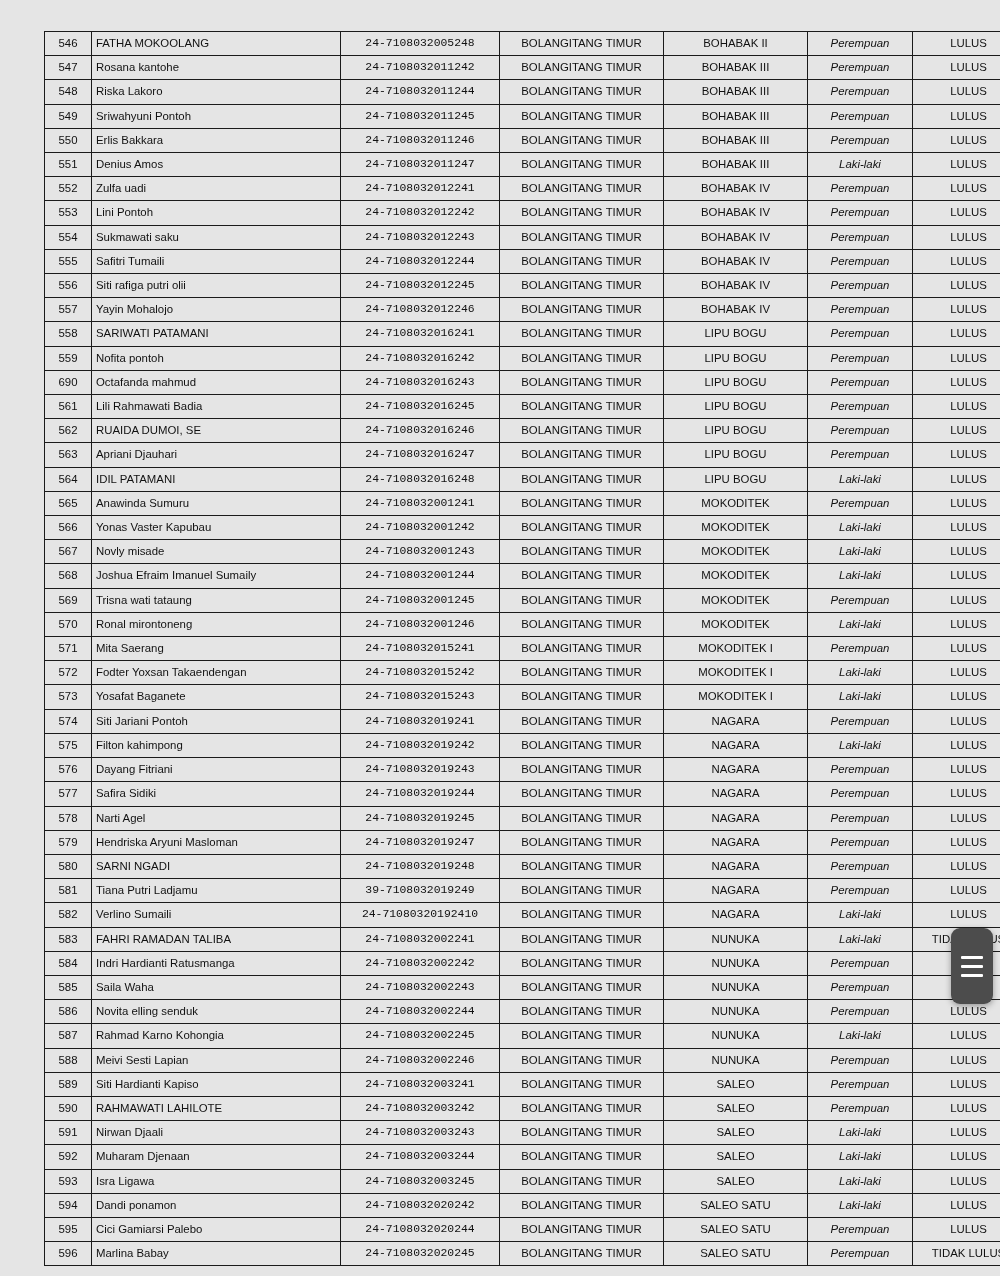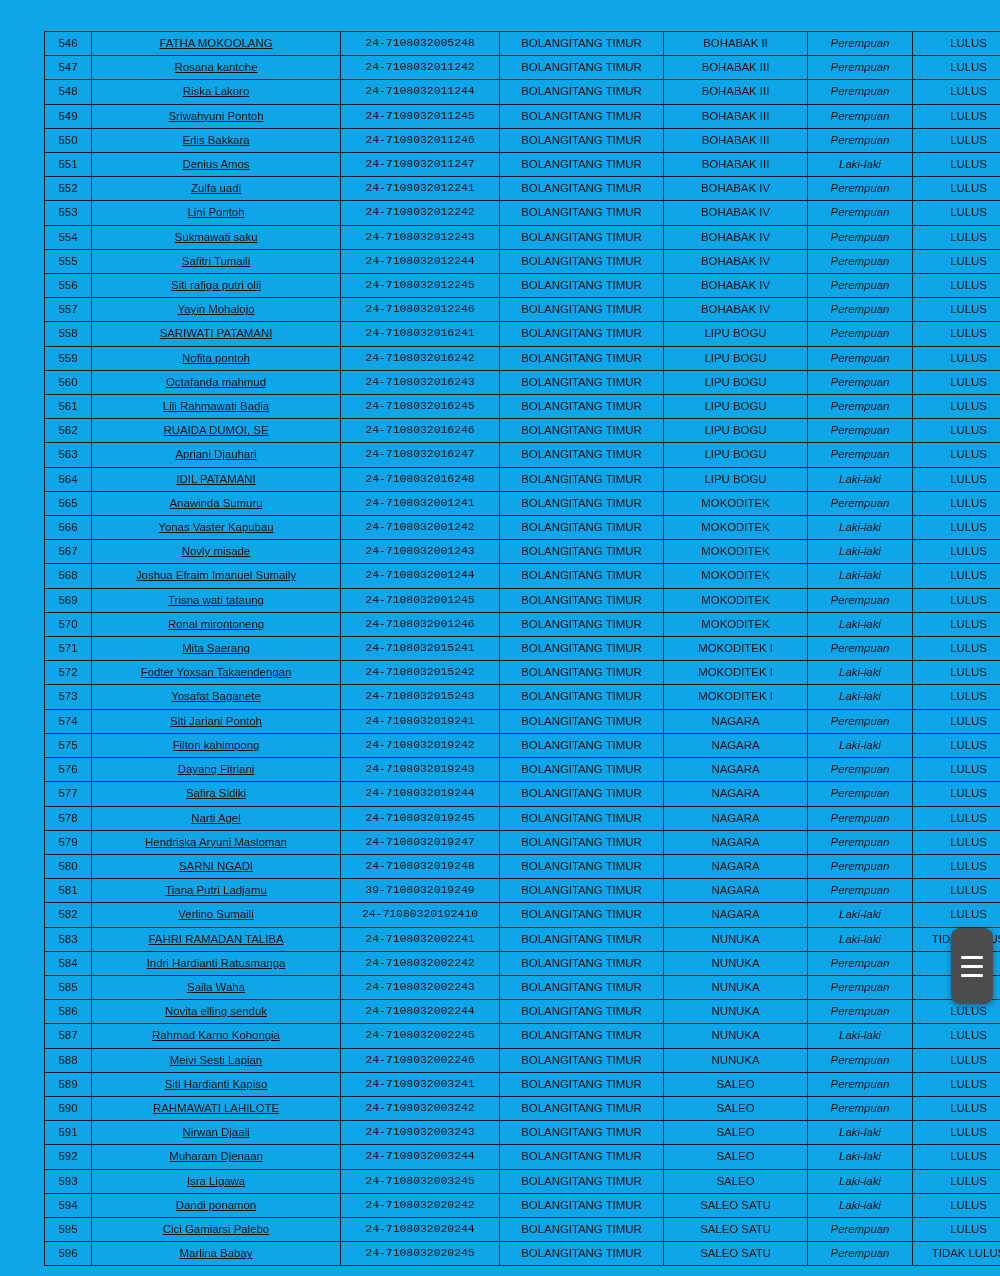--- a/index.html
+++ b/index.html
@@ -13,21 +13,21 @@
     font-family: "Liberation Sans", sans-serif;
     position: relative;
     overflow: hidden;
   }
   .page {
     position: absolute;
     left: 0;
     top: 0;
     width: 1000px;
     height: 1276px;
-    background: #0ea5e9;
+    background: #e5e5e5;
   }
   .table-wrap {
     position: absolute;
     left: 44px;
     top: 31px;
     width: 917px;
   }
   table.data {
     border-collapse: collapse;
     width: 917px;
@@ -42,23 +42,22 @@
     line-height: 23.2px;
     white-space: nowrap;
     overflow: hidden;
   }
   td.c-no {
     width: 38px;
     text-align: center;
   }
   td.c-name {
     width: 240px;
-    text-align: center;
+    text-align: left;
     padding-left: 6px;
-    text-decoration: underline;
   }
   td.c-reg {
     width: 150px;
     text-align: center;
     font-family: Liberation Mono, monospace;
   }
   td.c-kec {
     width: 155px;
     text-align: center;
   }
@@ -226,21 +225,21 @@
           <tr>
             <td class="c-no">559</td>
             <td class="c-name">Nofita pontoh</td>
             <td class="c-reg">24-7108032016242</td>
             <td class="c-kec">BOLANGITANG TIMUR</td>
             <td class="c-desa">LIPU BOGU</td>
             <td class="c-gender">Perempuan</td>
             <td class="c-status">LULUS</td>
           </tr>
           <tr>
-            <td class="c-no">560</td>
+            <td class="c-no">690</td>
             <td class="c-name">Octafanda mahmud</td>
             <td class="c-reg">24-7108032016243</td>
             <td class="c-kec">BOLANGITANG TIMUR</td>
             <td class="c-desa">LIPU BOGU</td>
             <td class="c-gender">Perempuan</td>
             <td class="c-status">LULUS</td>
           </tr>
           <tr>
             <td class="c-no">561</td>
             <td class="c-name">Lili Rahmawati Badia</td>

